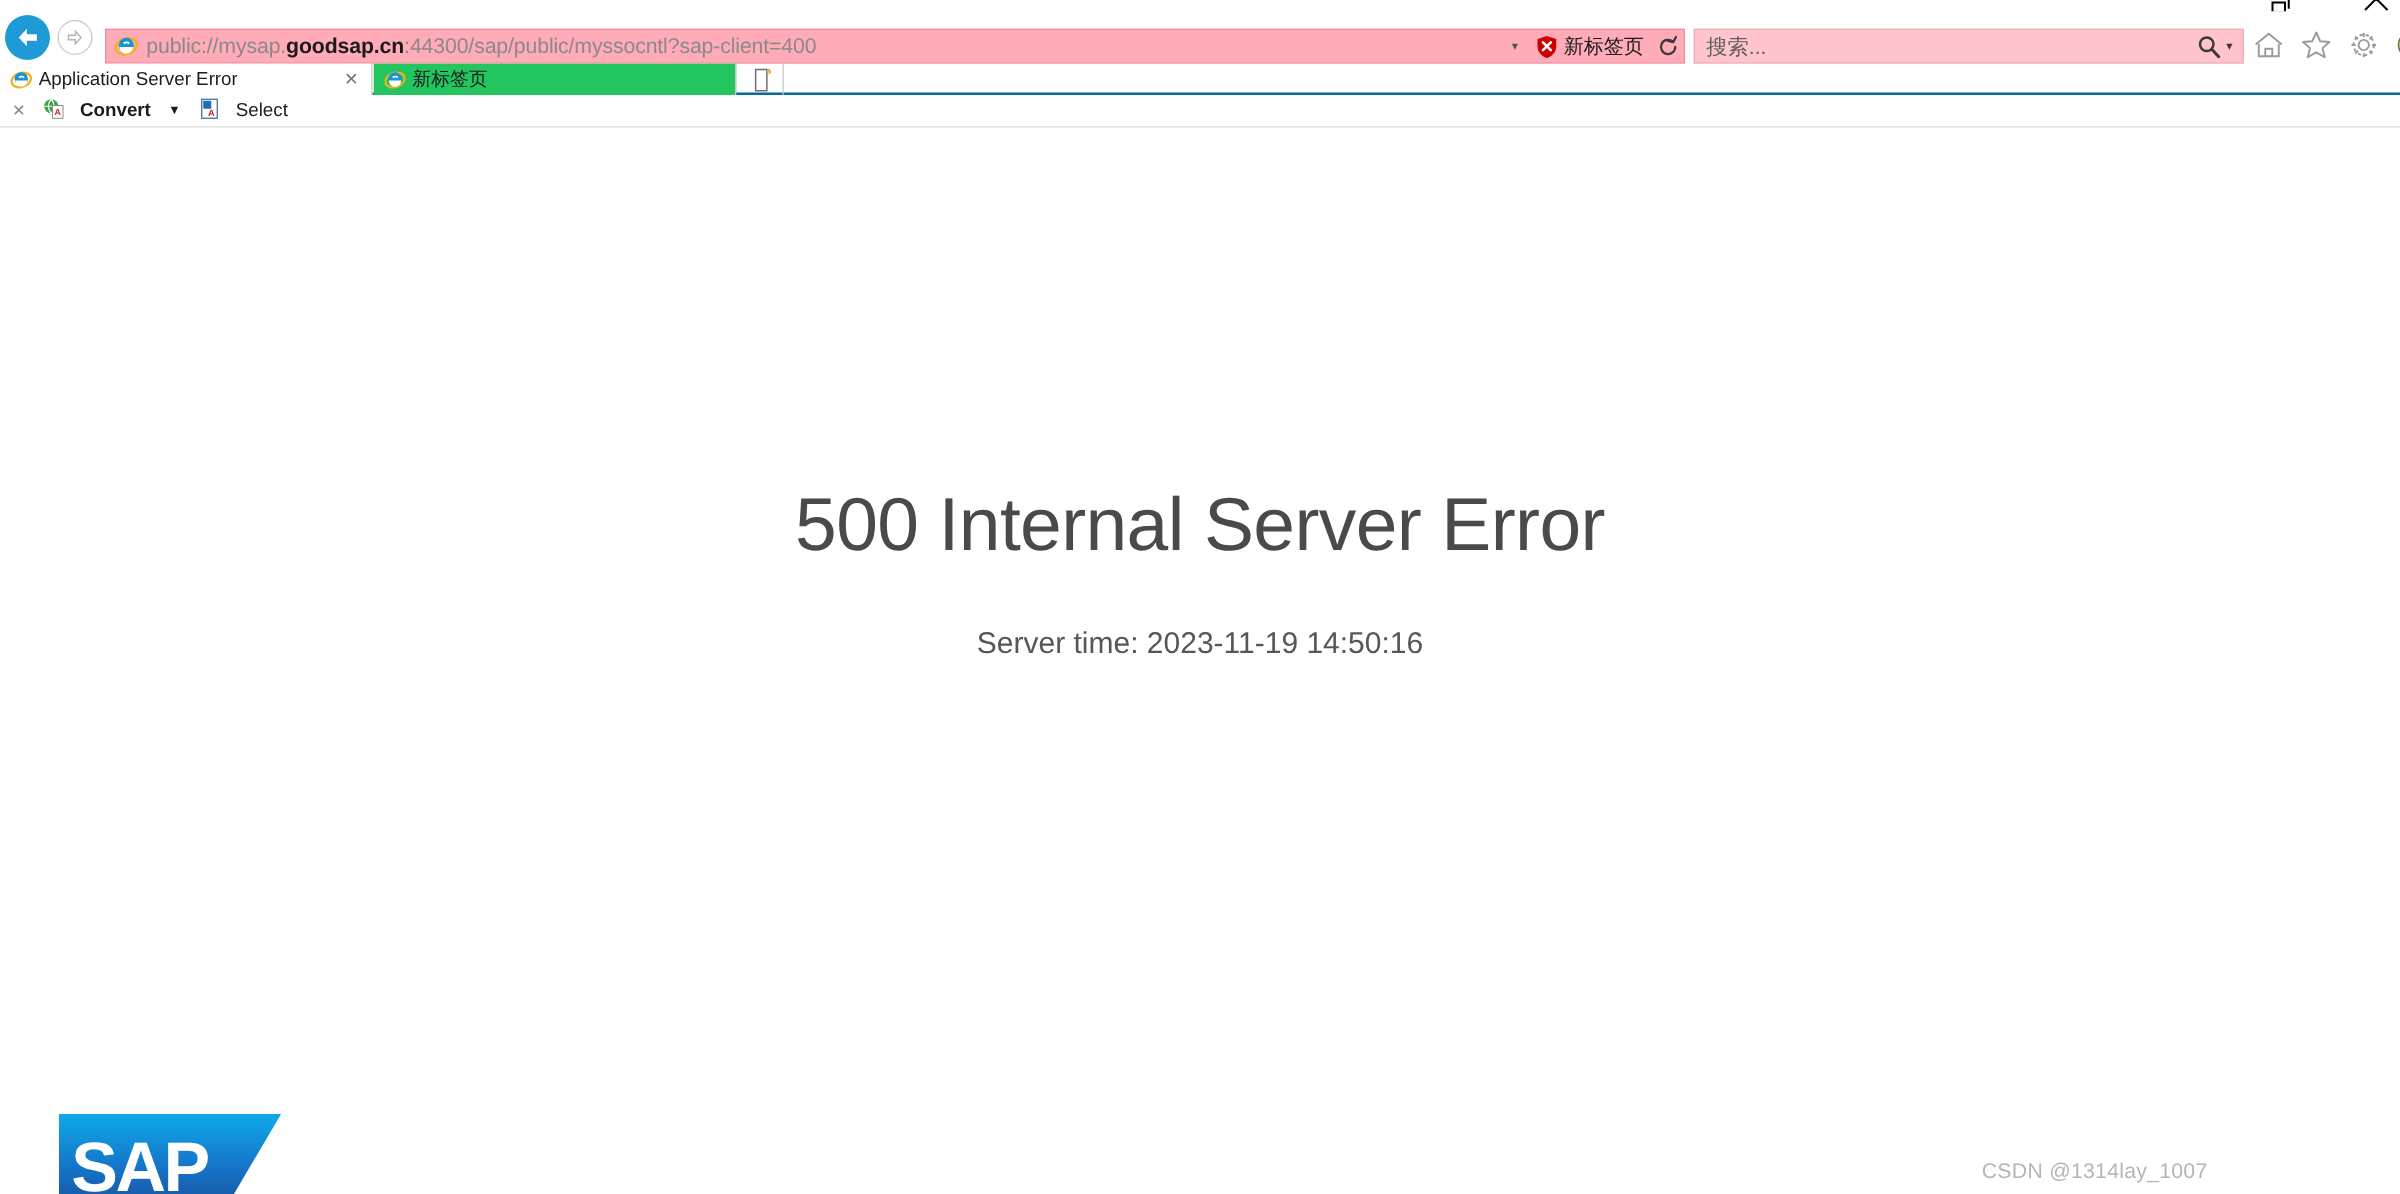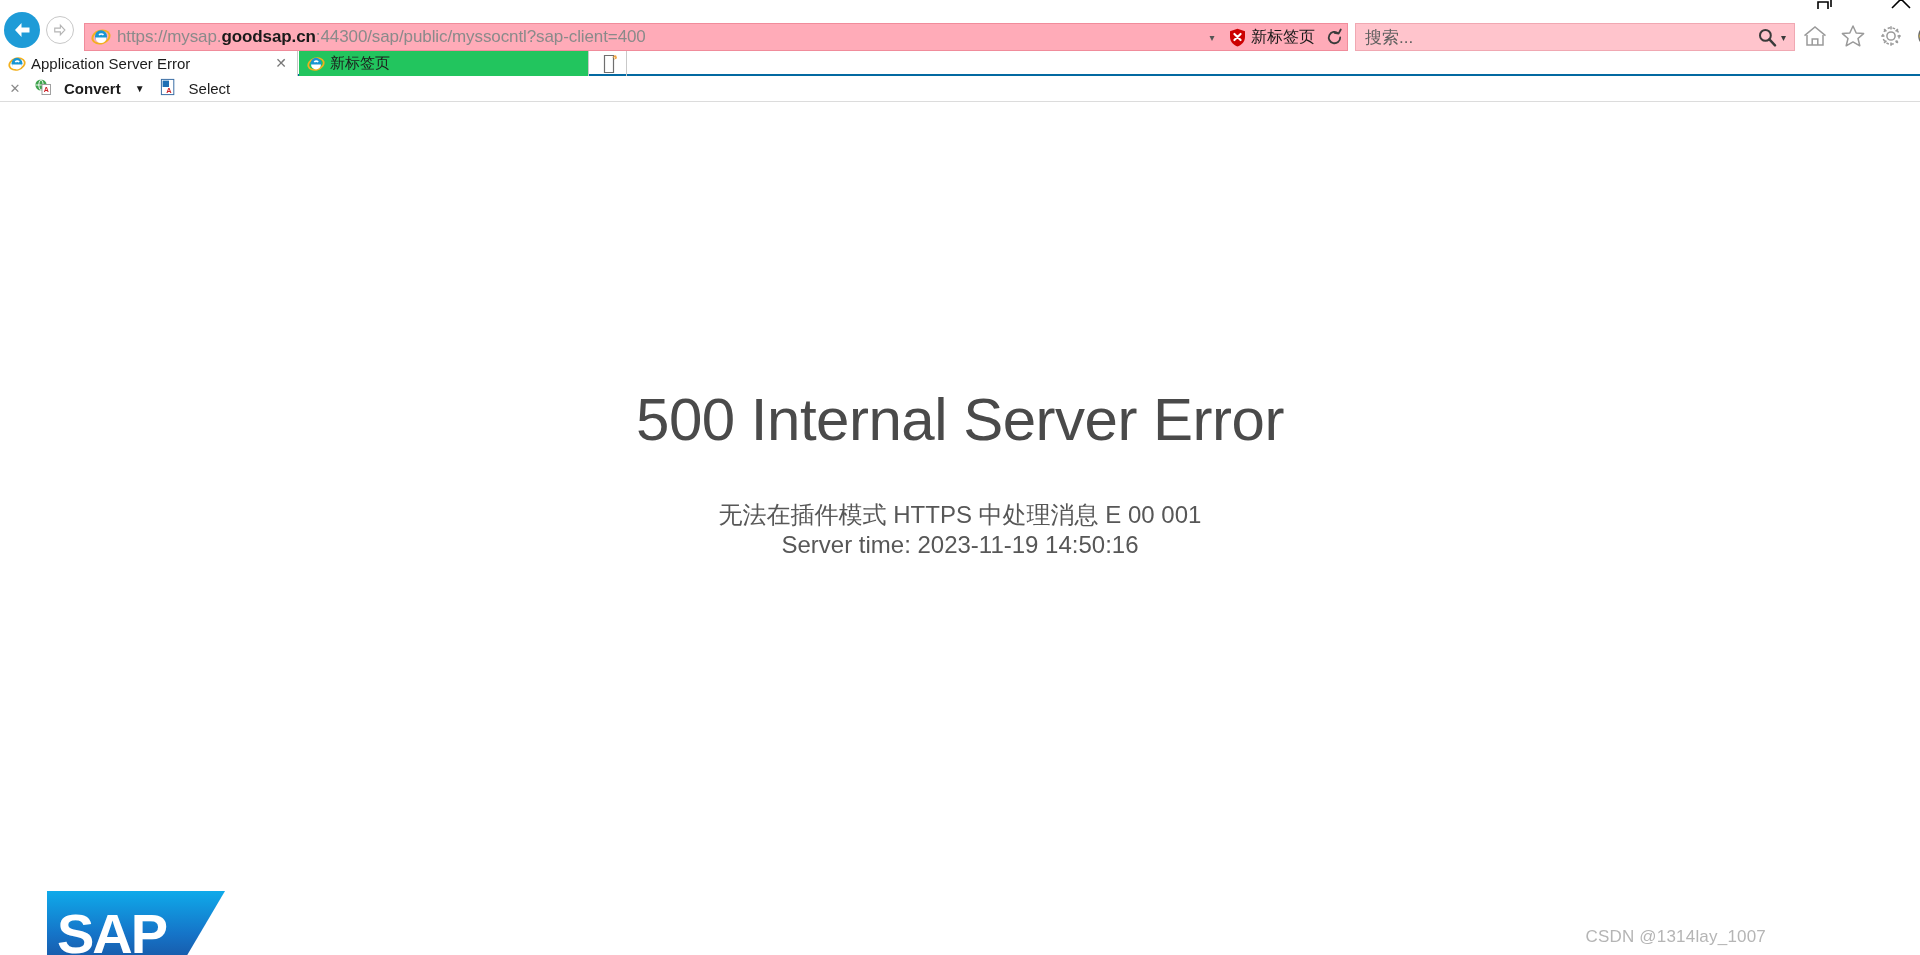--- a/index.html
+++ b/index.html
@@ -329,21 +329,21 @@
 
   <div class="addr-bar">
     <span class="ie-logo-small">
       <svg width="20" height="20" viewBox="0 0 24 24">
         <ellipse cx="12" cy="12" rx="10.5" ry="7.5" transform="rotate(-18 12 12)" fill="none" stroke="#f2b01e" stroke-width="2.4"></ellipse>
         <circle cx="12" cy="11" r="7.2" fill="#1896d3"></circle>
         <path d="M5.4 12.6 h13.2 a6.6 6.6 0 0 1 -13.2 0 z" fill="#ffffff"></path>
         <path d="M9.6 9.4 a3.6 3 0 0 1 5.4 0" fill="none" stroke="#ffffff" stroke-width="2"></path>
       </svg>
     </span>
-    <span class="addr-text"><span class="dom-proto">https://</span><span class="dom-proto">mysap.</span><span class="dom-strong">goodsap.cn</span><span class="dom-proto">:44300/sap/public/myssocntl?sap-client=400</span></span>
+    <span class="addr-text"><span class="dom-proto">public://</span><span class="dom-proto">mysap.</span><span class="dom-strong">goodsap.cn</span><span class="dom-proto">:44300/sap/public/myssocntl?sap-client=400</span></span>
     <span class="addr-dropdown">▾</span>
     <span class="cert-error">
       <svg width="17" height="19" viewBox="0 0 17 19">
         <path d="M8.5 0.7 L16 3.2 V9 c0 5.2 -4.1 8.4 -7.5 9.4 C5.1 17.4 1 14.2 1 9 V3.2 Z" fill="#cc0000"></path>
         <path d="M5.4 5.9 L11.6 12.1 M11.6 5.9 L5.4 12.1" stroke="#ffffff" stroke-width="2.1" stroke-linecap="round"></path>
       </svg>
       <span class="cert-error-text">新标签页</span>
     </span>
     <span class="refresh-btn">
       <svg width="19" height="19" viewBox="0 0 20 20">
@@ -460,21 +460,20 @@
     </span>
     <span>Select</span>
   </span>
 </div>
 
 <div class="page">
 
   <div class="err-title">500 Internal Server Error</div>
 
   <div class="err-sub">
-    <div>无法在插件模式 HTTPS 中处理消息 E 00 001</div>
     <div>Server time: 2023-11-19 14:50:16</div>
   </div>
 
   <div class="sap-logo">
     <svg width="178" height="78" viewBox="0 0 178 78">
       <defs>
         <linearGradient id="sapgrad" x1="0" y1="0" x2="0" y2="1">
           <stop offset="0%" stop-color="#0faaea"></stop>
           <stop offset="55%" stop-color="#1574c8"></stop>
           <stop offset="100%" stop-color="#1a4f9c"></stop>

